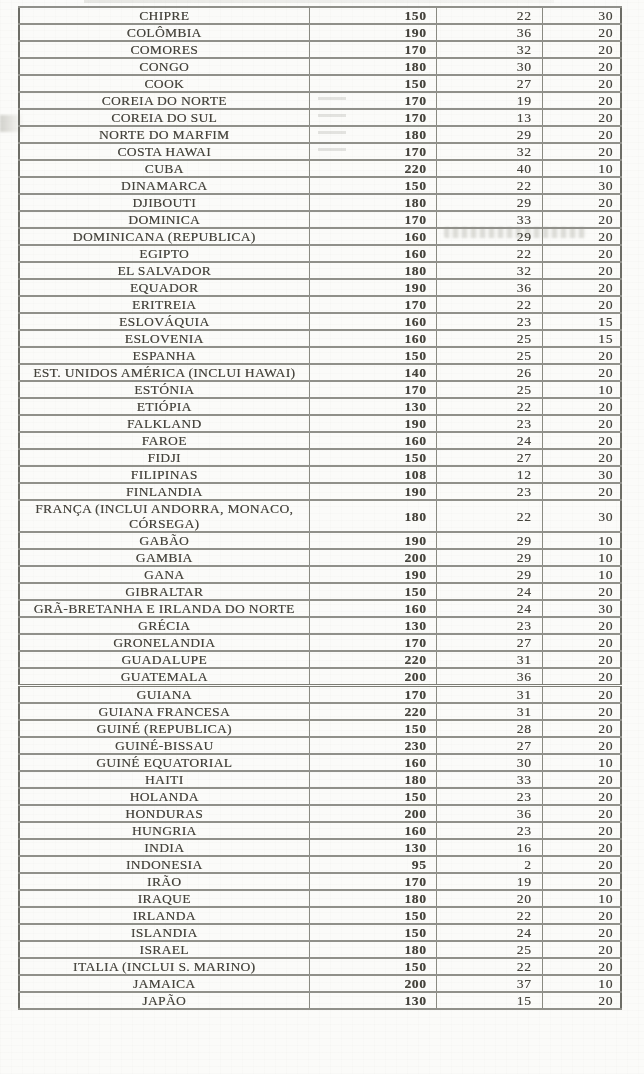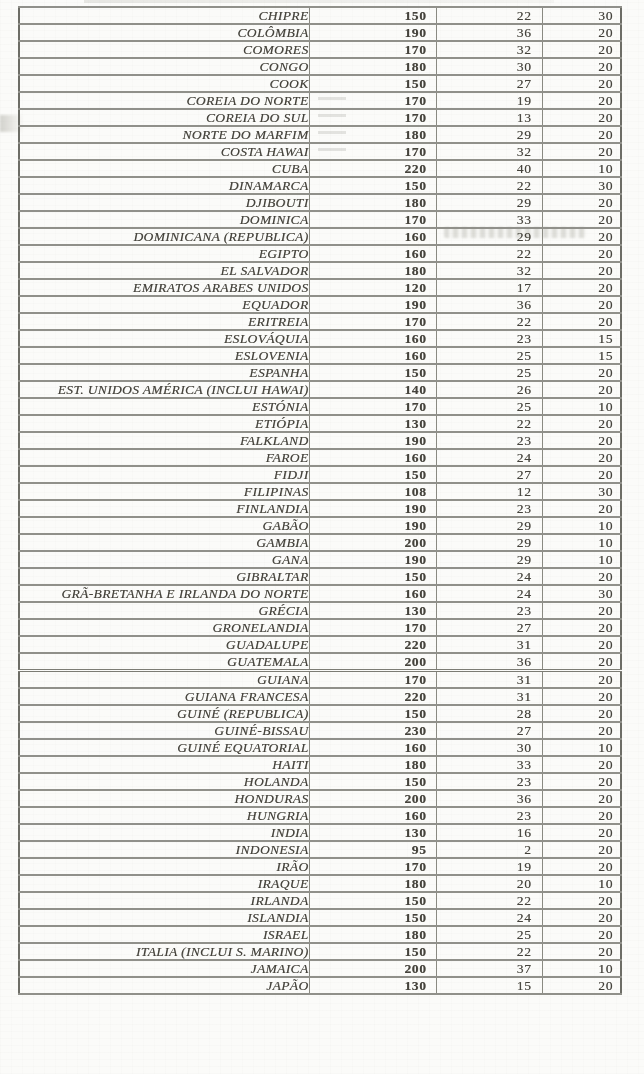--- a/index.html
+++ b/index.html
@@ -31,21 +31,21 @@
     height:14.4px;
     padding:0;
     font-size:13.5px;
     line-height:15px;
     color:#45433c;
     letter-spacing:0.35px;
     text-shadow:0.3px 0 0 rgba(72,70,62,0.5);
     overflow:hidden;
     white-space:nowrap;
   }
-  td.c-country{text-align:right;font-style:italic;}
+  td.c-country{text-align:center;}
   td.c-country .l1, td.c-country .l2{display:block;white-space:nowrap;}
   td.num{text-align:right;letter-spacing:0.6px;}
   td.n1{padding-right:9px;font-weight:bold;}
   td.n2{padding-right:10px;}
   td.n3{padding-right:7px;color:#3e3c36;}
   tr.seg td{border-top:3px double #7c7c74;}
   
   .artifact{position:absolute;pointer-events:none;}
   .art-left-smudge{
     left:0;top:115px;width:24px;height:17px;
@@ -241,29 +241,20 @@
     <tr>
       <td class="c-country">
         <span class="l1">EL SALVADOR</span>
 
       </td>
       <td class="num n1">180</td>
       <td class="num n2">32</td>
       <td class="num n3">20</td>
     </tr>
 
-    <tr>
-      <td class="c-country">
-        <span class="l1">EMIRATOS ARABES UNIDOS</span>
-
-      </td>
-      <td class="num n1">120</td>
-      <td class="num n2">17</td>
-      <td class="num n3">20</td>
-    </tr>
 
     <tr>
       <td class="c-country">
         <span class="l1">EQUADOR</span>
 
       </td>
       <td class="num n1">190</td>
       <td class="num n2">36</td>
       <td class="num n3">20</td>
     </tr>
@@ -381,20 +372,29 @@
     <tr>
       <td class="c-country">
         <span class="l1">FINLANDIA</span>
 
       </td>
       <td class="num n1">190</td>
       <td class="num n2">23</td>
       <td class="num n3">20</td>
     </tr>
 
+    <tr>
+      <td class="c-country">
+        <span class="l1">FRANÇA (INCLUI ANDORRA, MONACO,</span>
+        <span class="l2">CÓRSEGA)</span>
+      </td>
+      <td class="num n1">180</td>
+      <td class="num n2">22</td>
+      <td class="num n3">30</td>
+    </tr>
 
     <tr>
       <td class="c-country">
         <span class="l1">GABÃO</span>
 
       </td>
       <td class="num n1">190</td>
       <td class="num n2">29</td>
       <td class="num n3">10</td>
     </tr>

